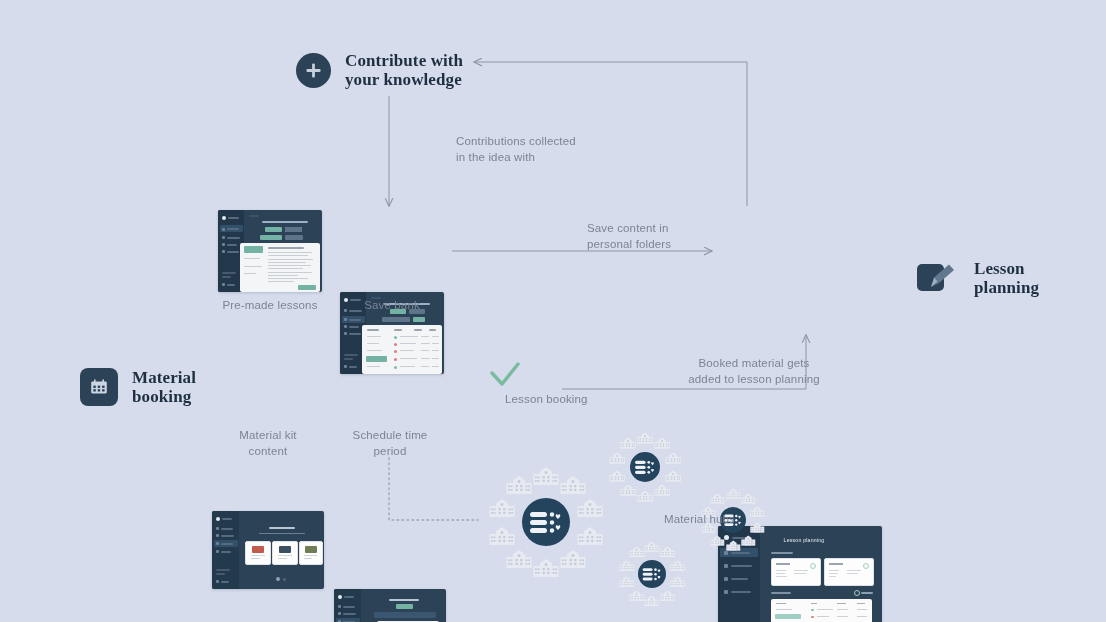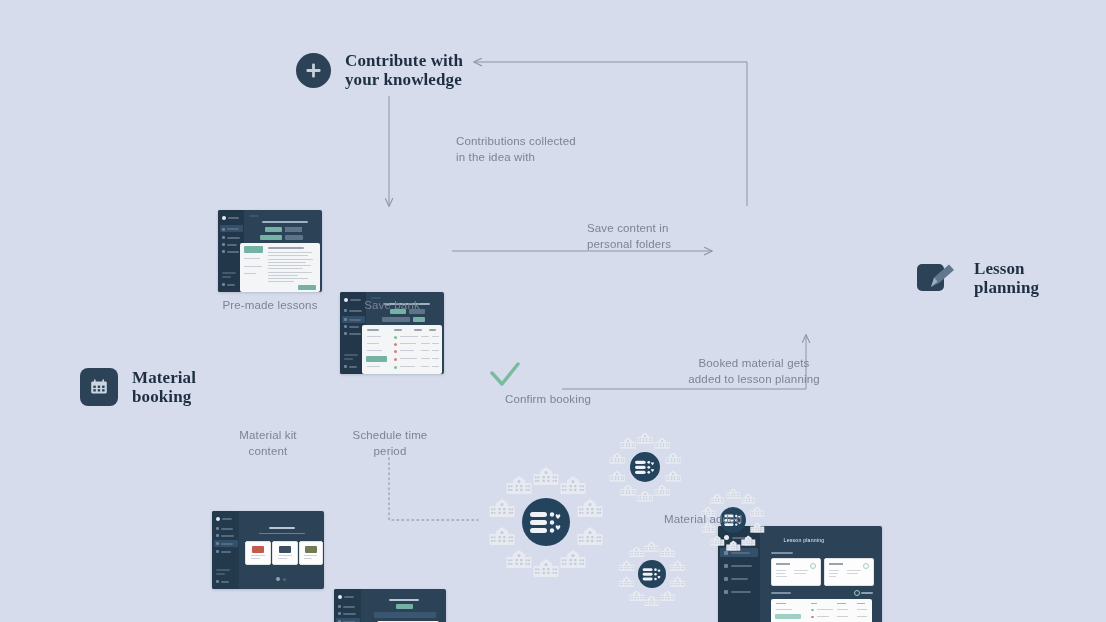--- a/index.html
+++ b/index.html
@@ -316,21 +316,21 @@
     <div>Schedule time</div>
     <div>period</div>
   </div>
 
   <div class="abs" style="left:489px;top:352px;">
     <svg width="32" height="28" viewBox="0 0 32 28">
       <path d="M3,11 L13,22 L29,2" fill="none" stroke="#79bb9e" stroke-width="3.4" stroke-linecap="round" stroke-linejoin="round"></path>
     </svg>
   </div>
   <div class="abs ann" style="left:458px;top:381px;">
-    <div>Confirm booking</div>
+    <div>Lesson booking</div>
   </div>
 
   <div class="abs ann" style="left:637px;top:345px;text-align:center;width:140px;">
     <div>Booked material gets</div>
     <div>added to lesson planning</div>
   </div>
 
   <div class="abs shot" style="left:718px;top:196px;width:164px;height:126px;">
     <div class="sidebar" style="width:42px;background:#22374a;">
       <div class="sb-dot" style="left:6px;top:9px;width:5px;height:5px;border-radius:50%;background:#e6ecf3;"></div>
@@ -1257,16 +1257,16 @@
             <rect x="4.6" y="14" width="1.8" height="1.8" fill="#c3cad8"></rect>
             <rect x="19.6" y="10.4" width="1.8" height="1.8" fill="#c3cad8"></rect>
             <rect x="22.2" y="10.4" width="1.8" height="1.8" fill="#c3cad8"></rect>
             <rect x="19.6" y="14" width="1.8" height="1.8" fill="#c3cad8"></rect>
             <rect x="22.2" y="14" width="1.8" height="1.8" fill="#c3cad8"></rect>
           </svg>
         </div>
       </div>
     </div>
   <div class="abs ann" style="left:617px;top:501px;">
-    <div>Material added</div>
+    <div>Material hubs</div>
   </div>
 
 </div>
 
 </body></html>

